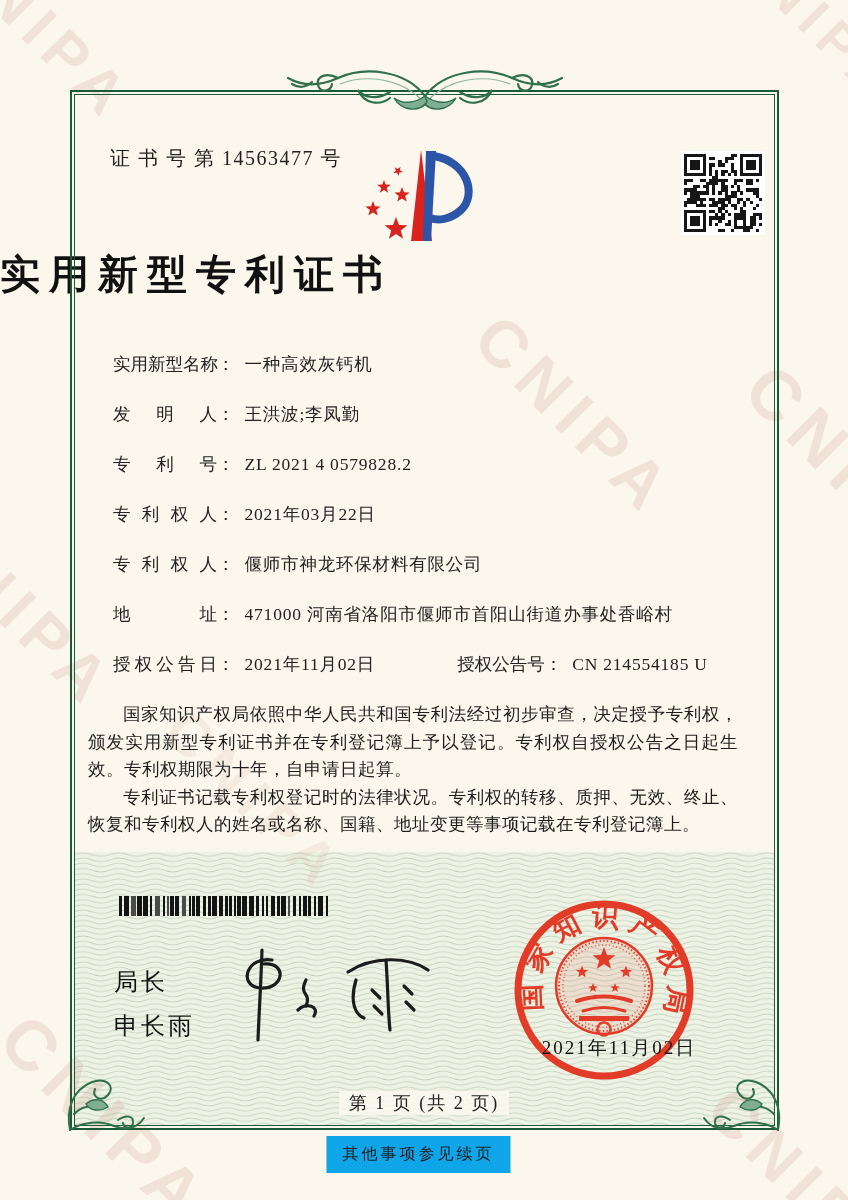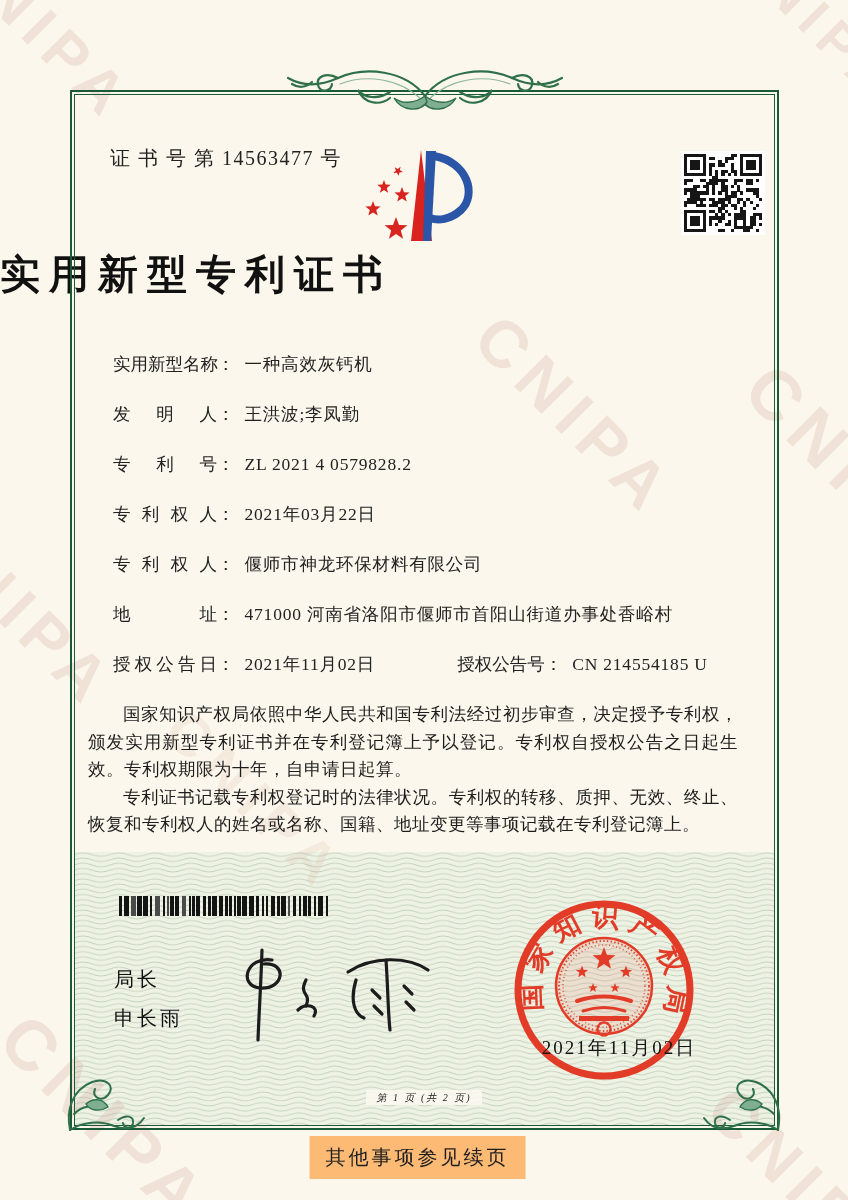--- a/index.html
+++ b/index.html
@@ -34,29 +34,29 @@
   .flabel{display:inline-block;width:104px;text-align:justify;text-align-last:justify;}
   .fcolon{margin-right:10px;}
   .fvalue{letter-spacing:0.8px;}
   .fgroup2{margin-left:82px;}
   .body-text{
     position:absolute;left:88px;top:701px;width:650px;z-index:3;
     font-size:17.5px;line-height:27.5px;text-align:justify;letter-spacing:0.5px;color:#1d1d1d;
   }
   .body-text p{margin:0;text-indent:2em;}
   .barcode{position:absolute;left:119px;top:896px;z-index:3;}
-  .signer{position:absolute;left:114px;top:966px;z-index:3;font-size:20px;letter-spacing:3px;color:#111;}
+  .signer{position:absolute;left:114px;top:966px;z-index:3;font-size:24px;letter-spacing:3px;color:#111;}
   .signer .name{margin-top:12px;}
   .signature{position:absolute;left:225px;top:938px;z-index:3;}
   .seal{position:absolute;left:497px;top:883px;z-index:3;}
-  .page-number{position:absolute;left:0;right:0;top:1091px;text-align:center;z-index:3;font-size:10px;letter-spacing:2px;color:#222;font-style:italic;}
+  .page-number{position:absolute;left:0;right:0;top:1091px;text-align:center;z-index:3;font-size:18px;letter-spacing:2px;color:#222;}
   .page-number span{background:rgba(251,248,240,0.85);padding:2px 10px;}
   .continuation{
     position:absolute;left:50%;top:1136px;transform:translateX(-53%);z-index:5;
-    background:#fdba74;padding:8px 16px;font-size:20px;letter-spacing:3px;color:#1d1d1d;
+    background:#0ea5e9;padding:8px 16px;font-size:16px;letter-spacing:3px;color:#1d1d1d;
   }
   .flourish{position:absolute;z-index:5;pointer-events:none;}
   .fl-top{left:280px;top:58px;}
   .fl-bl{left:58px;top:1070px;}
   .fl-br{left:690px;top:1070px;}
 </style>
 </head>
 <body>
 
 <span class="watermark" style="left:40px;top:28px;font-size:60px">CNIPA</span>

